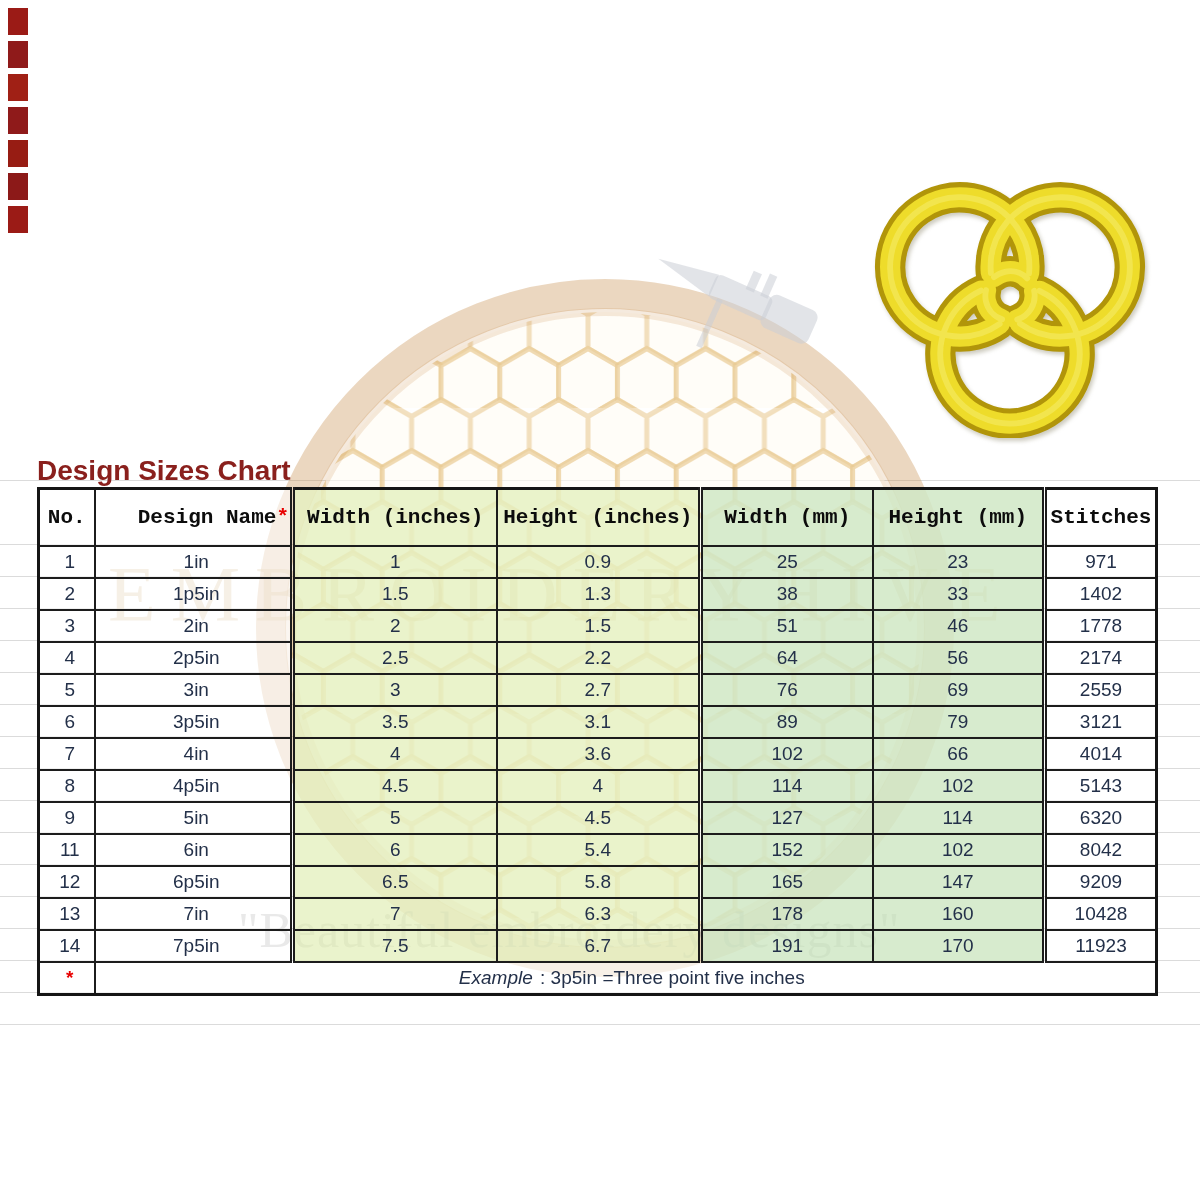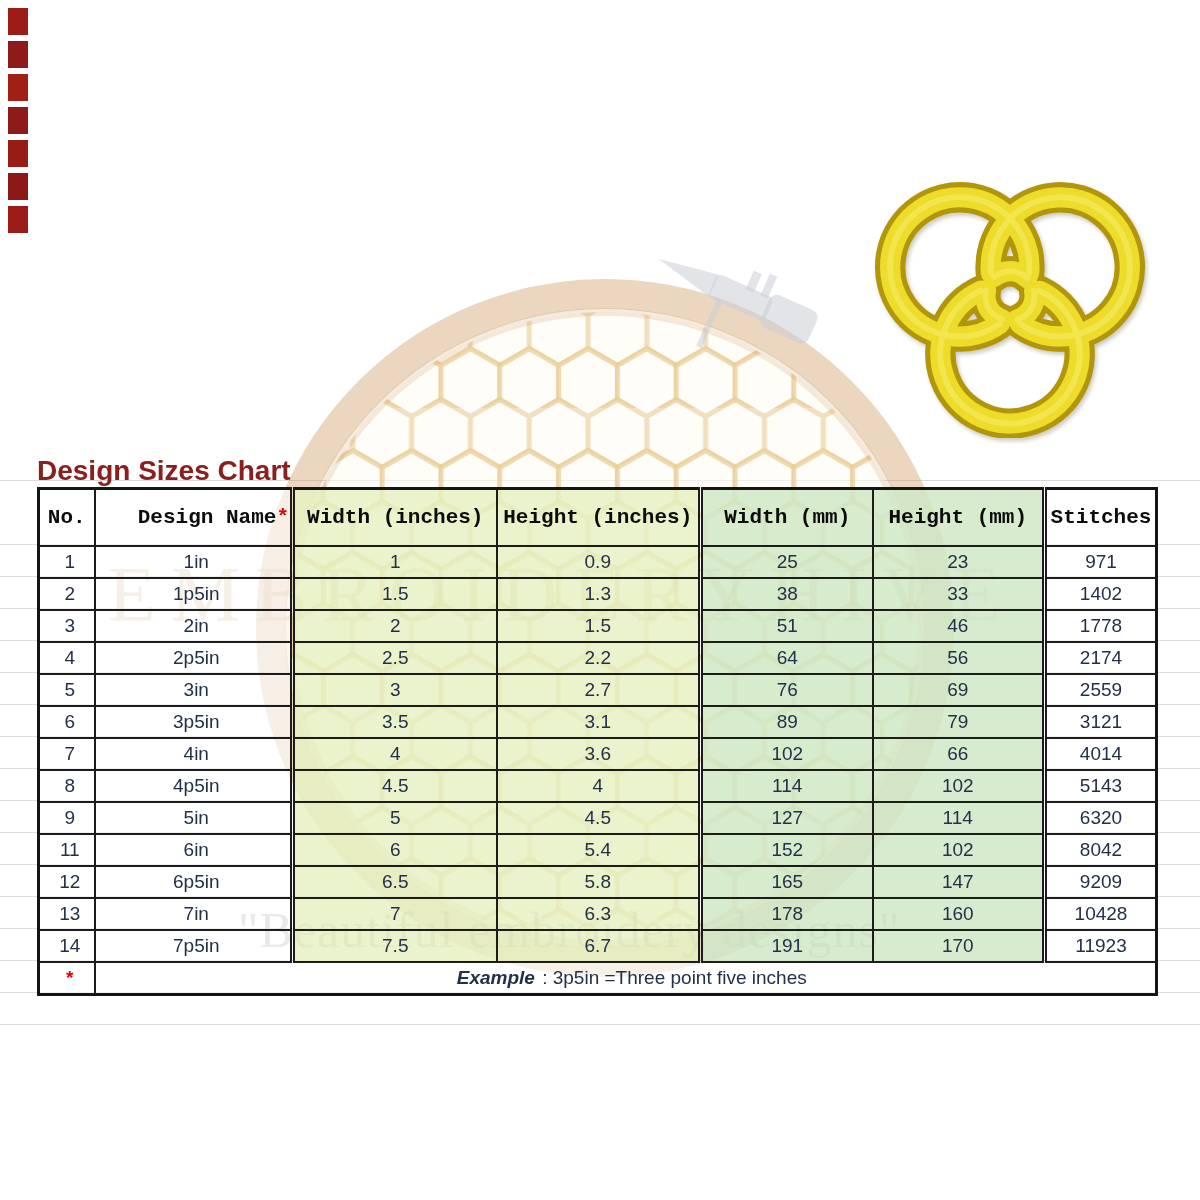--- a/index.html
+++ b/index.html
@@ -52,21 +52,21 @@
   .dbl{border-left:5px double #1c1c1c !important;}
   .c-white{background:rgba(255,255,255,0.58);}
   .c-in{background:rgba(229,240,193,0.82);}
   .c-mm{background:rgba(208,231,197,0.85);}
   .c-no{background:rgba(255,255,255,0.58);text-align:left;padding-left:7px;}
   .c-name{background:rgba(255,255,255,0.58);text-align:left;padding-left:8px;margin-top:32px;}
   .c-st{background:rgba(255,255,255,0.62);}
   th.h-name{text-align:right;padding-left:8px;}
   .red{color:#e80000;font-weight:bold;}
   .c-foot{background:rgba(255,255,255,0.62);text-align:left;padding-left:14px;font-size:19px;color:#17202e;}
-  .c-foot i{margin-right:2px;font-weight:bold;}
+  .c-foot i{margin-right:2px;}
   .footmark{background:rgba(255,255,255,0.62);text-align:left;padding-left:7px;}
 </style>
 </head>
 <body>
 
 <div class="gridline-top"></div>
 <div class="gridlines"></div>
 
 <div class="swatches">
     <div class="swatch" style="background: rgb(155, 27, 22);"></div>

